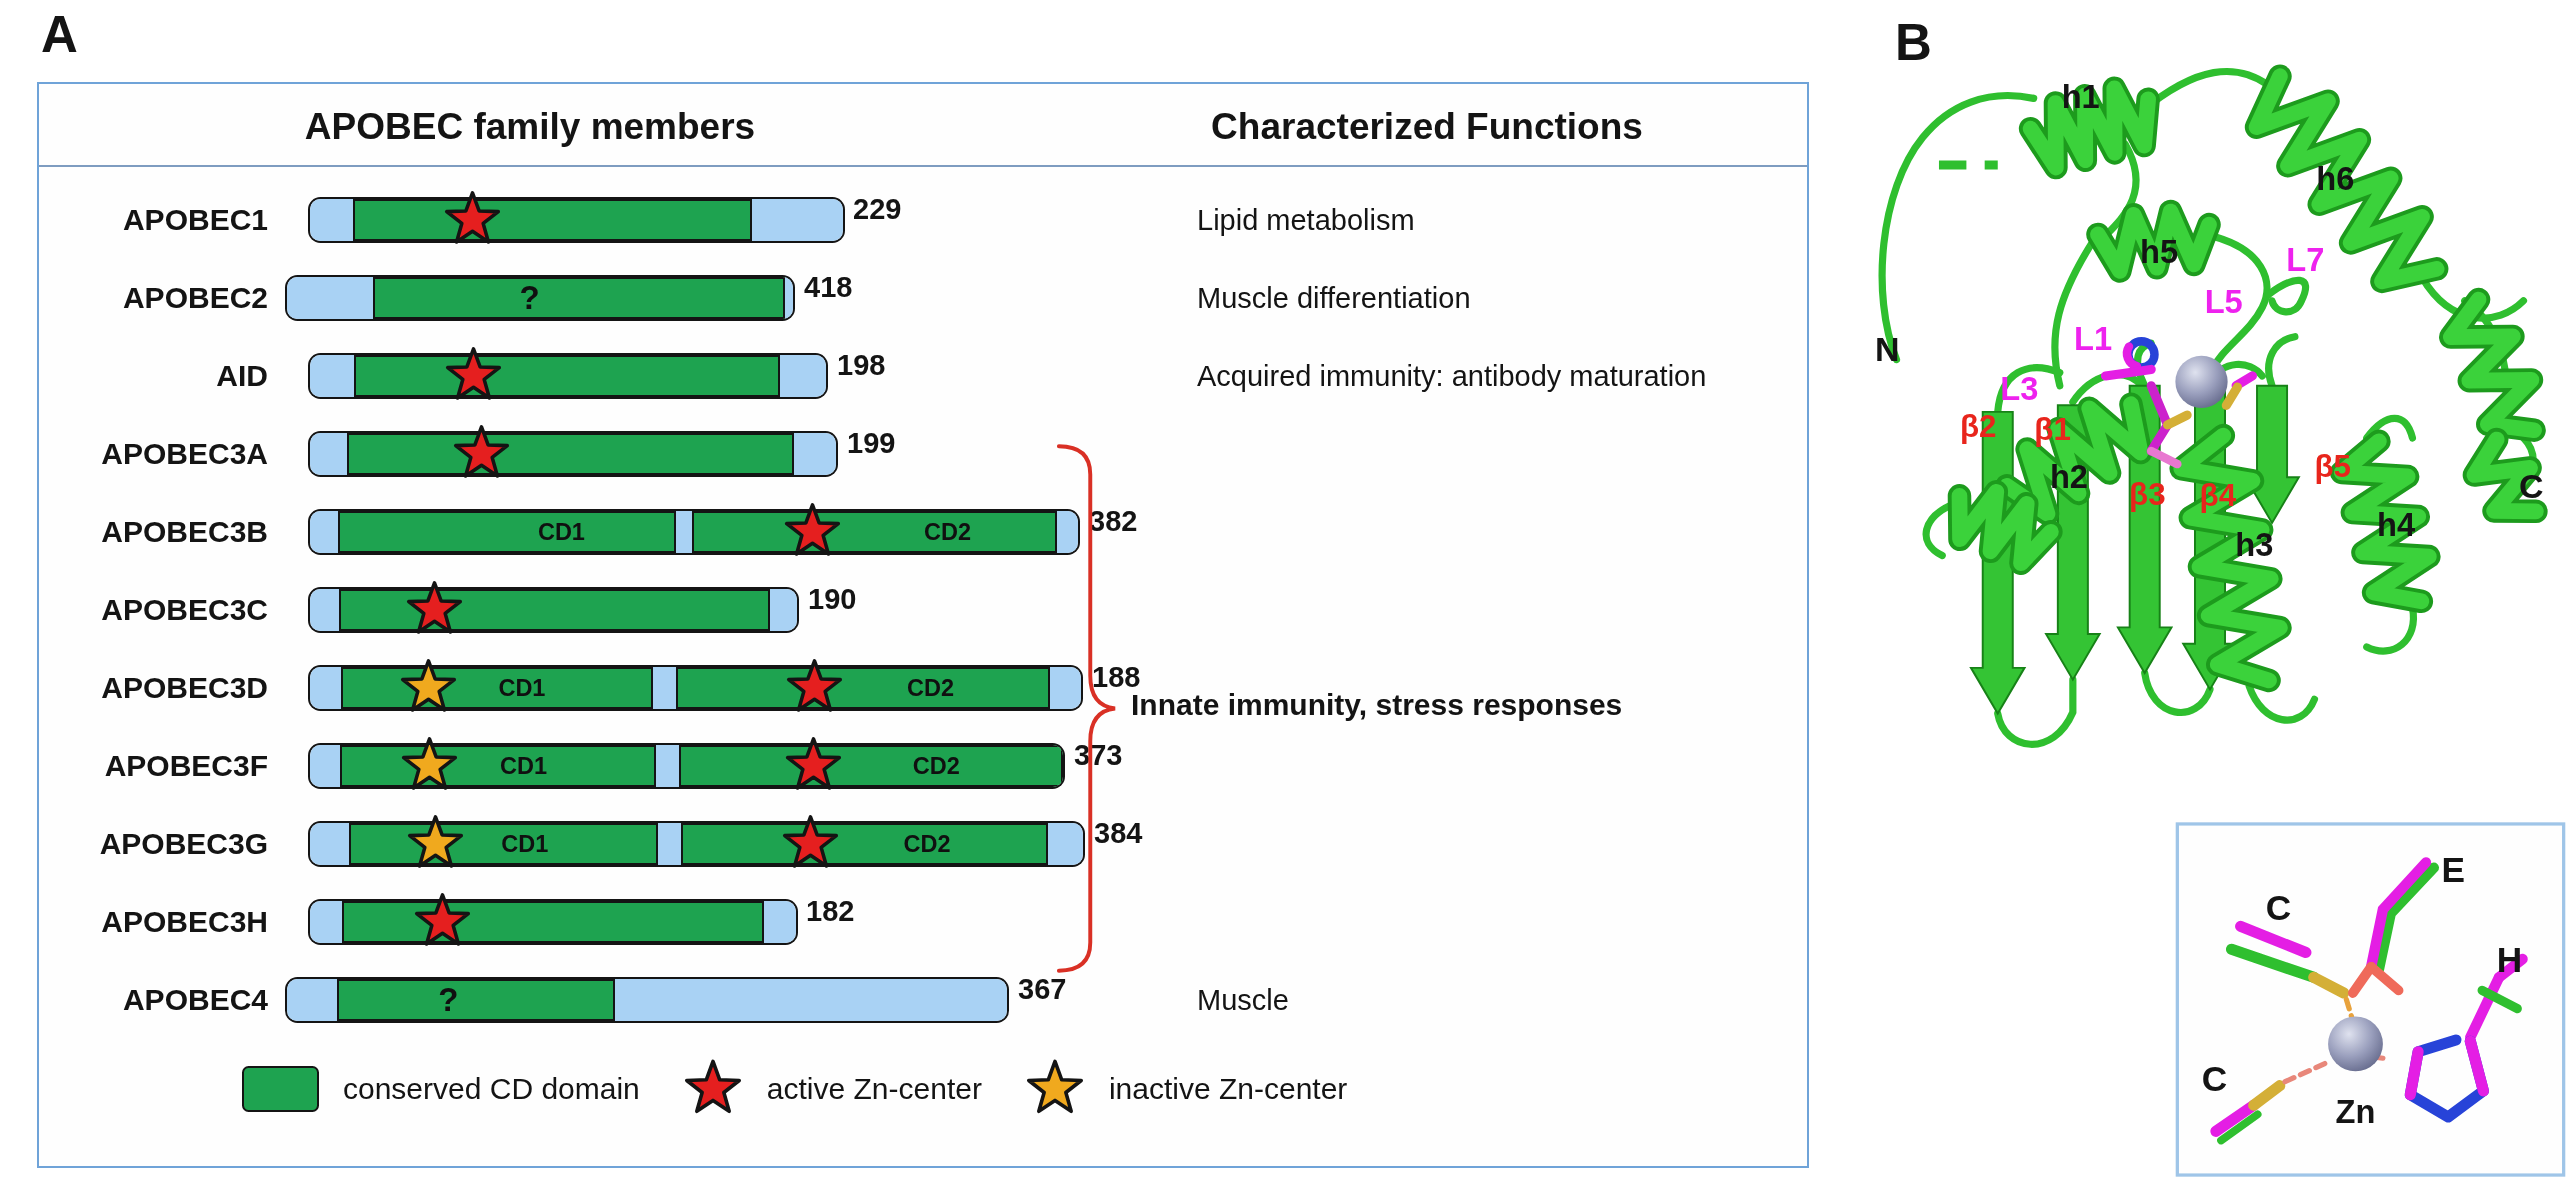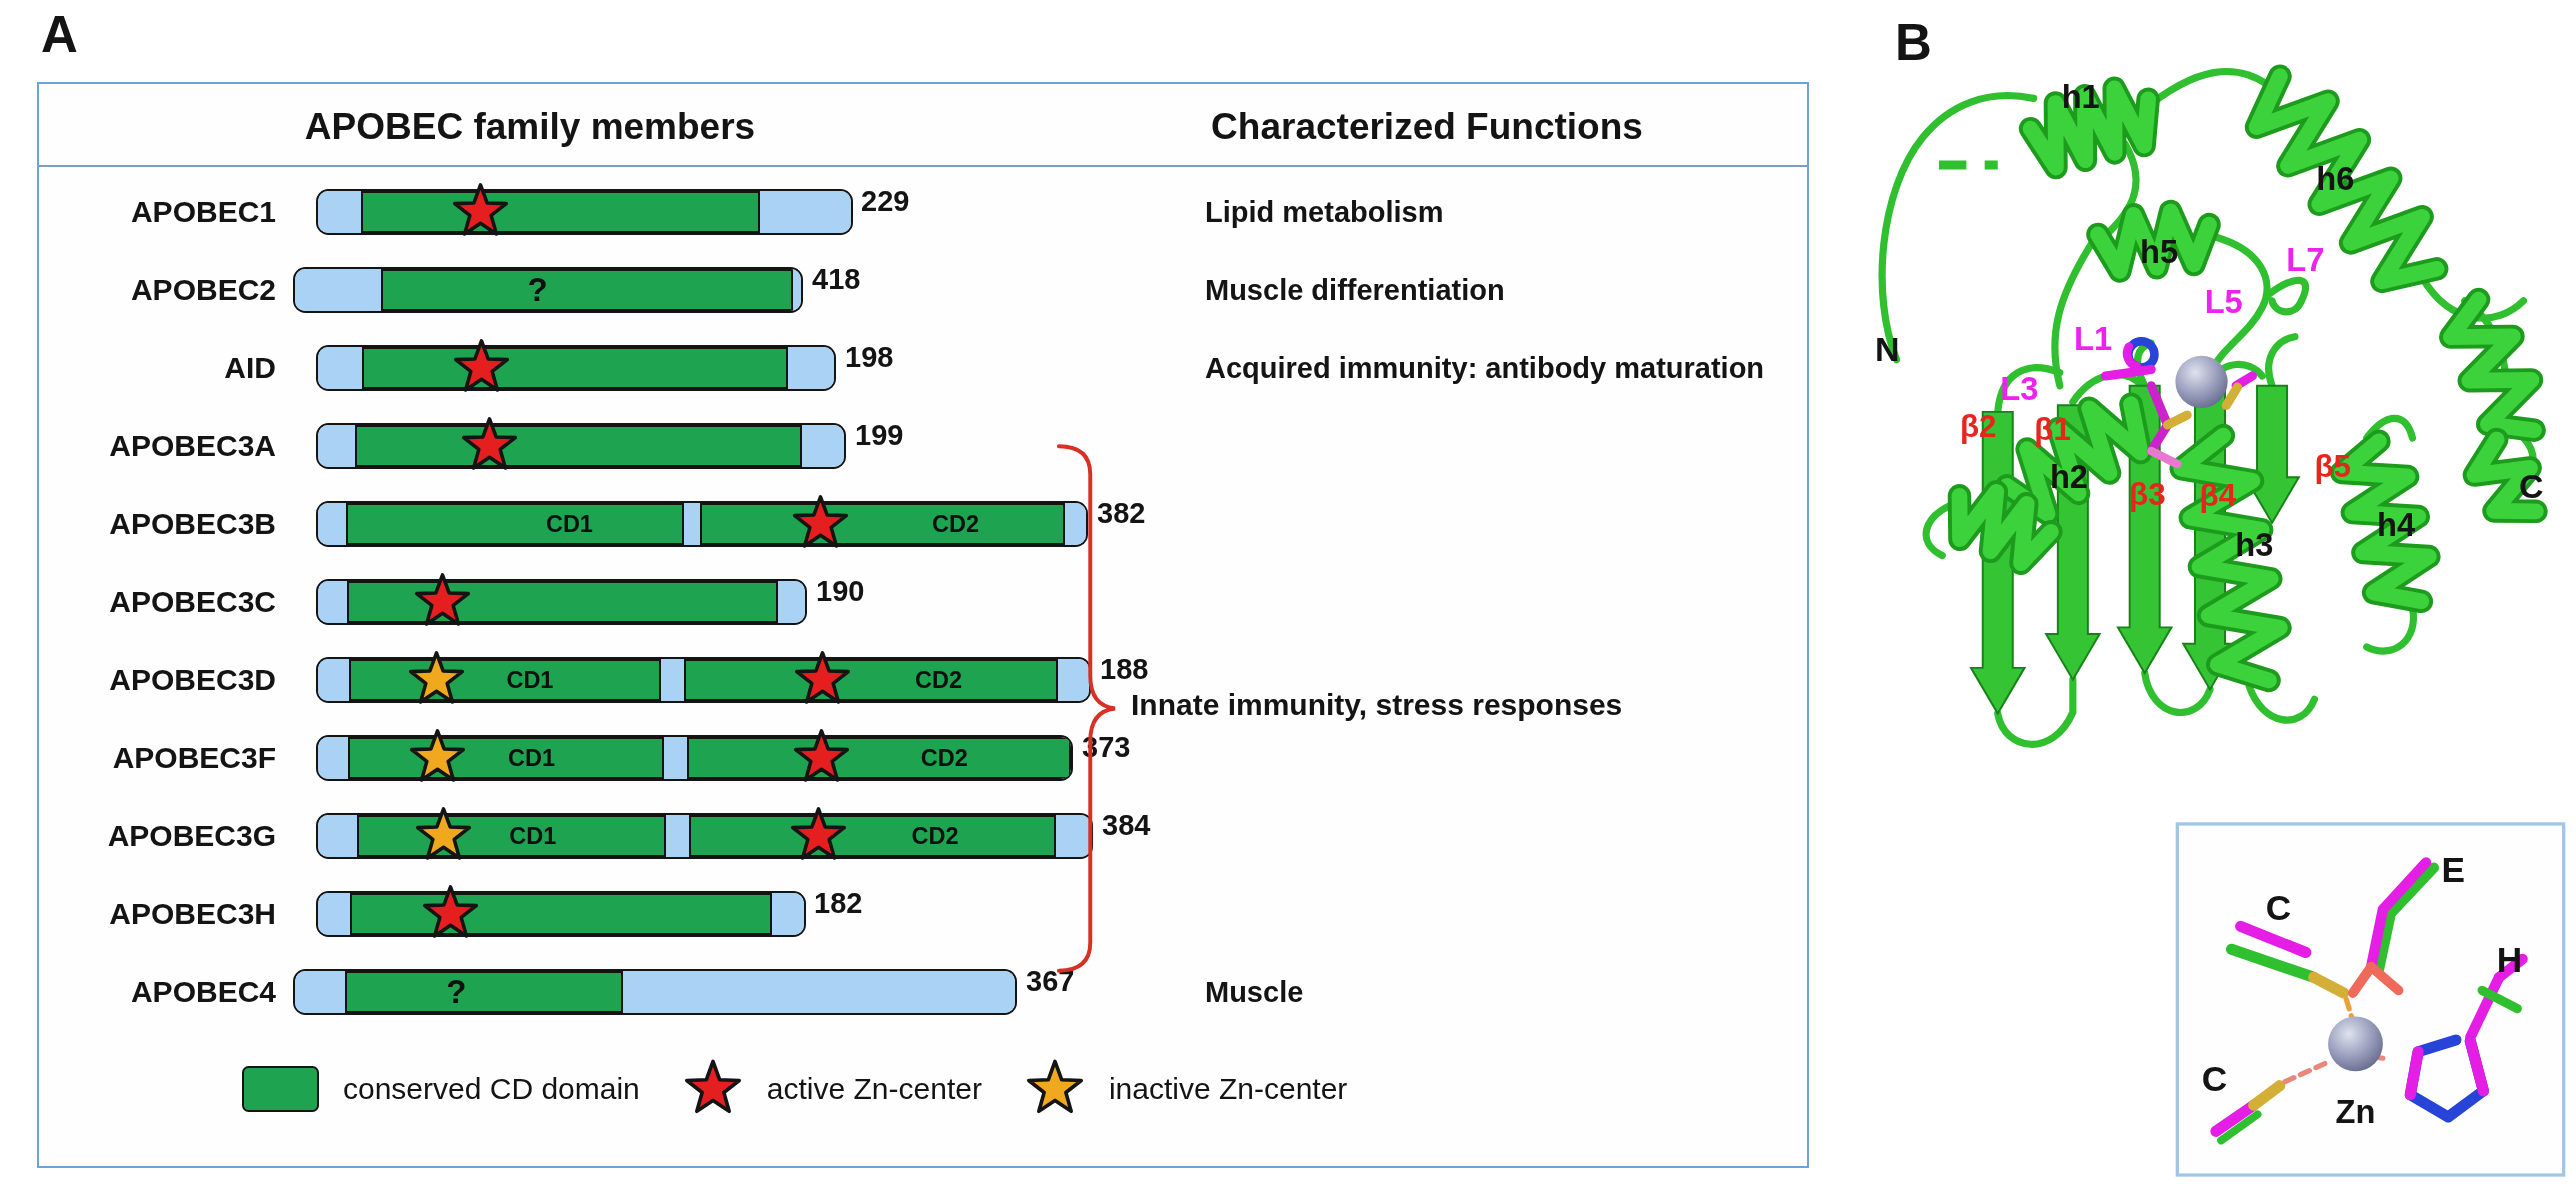--- a/index.html
+++ b/index.html
@@ -4,36 +4,36 @@
 <style>
   html,body{margin:0;padding:0;background:#ffffff;}
   #page{position:relative;width:2576px;height:1188px;background:#ffffff;overflow:hidden;
         font-family:"Liberation Sans",sans-serif;color:#141414;}
   .panel-letter{position:absolute;font-size:51px;font-weight:bold;color:#141414;}
   
   #panelA{position:absolute;left:37px;top:82px;width:1768px;height:1082px;
           border:2px solid #6fa3d8;background:#fefefe;}
   .hdr{position:absolute;top:22px;transform:translateX(-50%);font-size:37px;font-weight:bold;white-space:nowrap;}
   #hdr-divider{position:absolute;left:0;top:81px;width:100%;height:0;border-top:2.6px solid #7e9cc0;}
-  #rows{position:absolute;left:12px;top:81px;width:100%;padding-top:8px;}
+  #rows{position:absolute;left:4px;top:81px;width:100%;padding-top:16px;}
   .row{position:relative;height:78px;}
   .row-label{position:absolute;left:0;top:50%;transform:translateY(-50%);width:225px;
              text-align:right;font-weight:bold;font-size:30px;white-space:nowrap;}
   .bar{position:absolute;top:50%;transform:translateY(-50%);height:42px;}
   .bar-fill{position:absolute;left:0;top:0;width:100%;height:100%;border-radius:10.5px;
             overflow:hidden;display:flex;box-shadow:0 0 0 2px #141414;}
   .seg{position:relative;height:100%;}
   .seg-g{box-shadow:inset 0 0 0 2px #141414;}
   .seg-lbl{position:absolute;top:50%;transform:translate(-50%,-50%);font-weight:bold;
            font-size:23.5px;color:#101010;white-space:nowrap;}
   .seg-q{font-size:33px;}
   .star-layer{position:absolute;left:0;top:0;width:100%;height:100%;overflow:visible;pointer-events:none;}
   .num{position:absolute;top:11.8px;font-size:29px;font-weight:bold;white-space:nowrap;}
   .func{position:absolute;left:1154px;top:50%;transform:translateY(-50%);
-        font-size:29px;font-weight:bold;white-space:nowrap;}
+        font-size:29px;font-weight:normal;white-space:nowrap;}
   #brace{position:absolute;left:1012px;top:359px;width:72px;height:531px;}
   #brace-label{position:absolute;left:1092px;top:604px;font-size:30px;font-weight:bold;white-space:nowrap;}
   #legend{position:absolute;left:203px;top:975px;display:flex;align-items:center;font-size:30px;}
   .leg-swatch-box{width:73px;height:42px;background:#1ea350;border:2.6px solid #141414;border-radius:6.5px;}
   .leg-star{width:60px;height:60px;}
   .leg-label{margin-left:24px;margin-right:43px;white-space:nowrap;}
   
   #structure-svg{position:absolute;left:1844px;top:19.6px;}
   #inset-svg{position:absolute;left:2175px;top:822px;}
   svg text{font-family:"Liberation Sans",sans-serif;}

